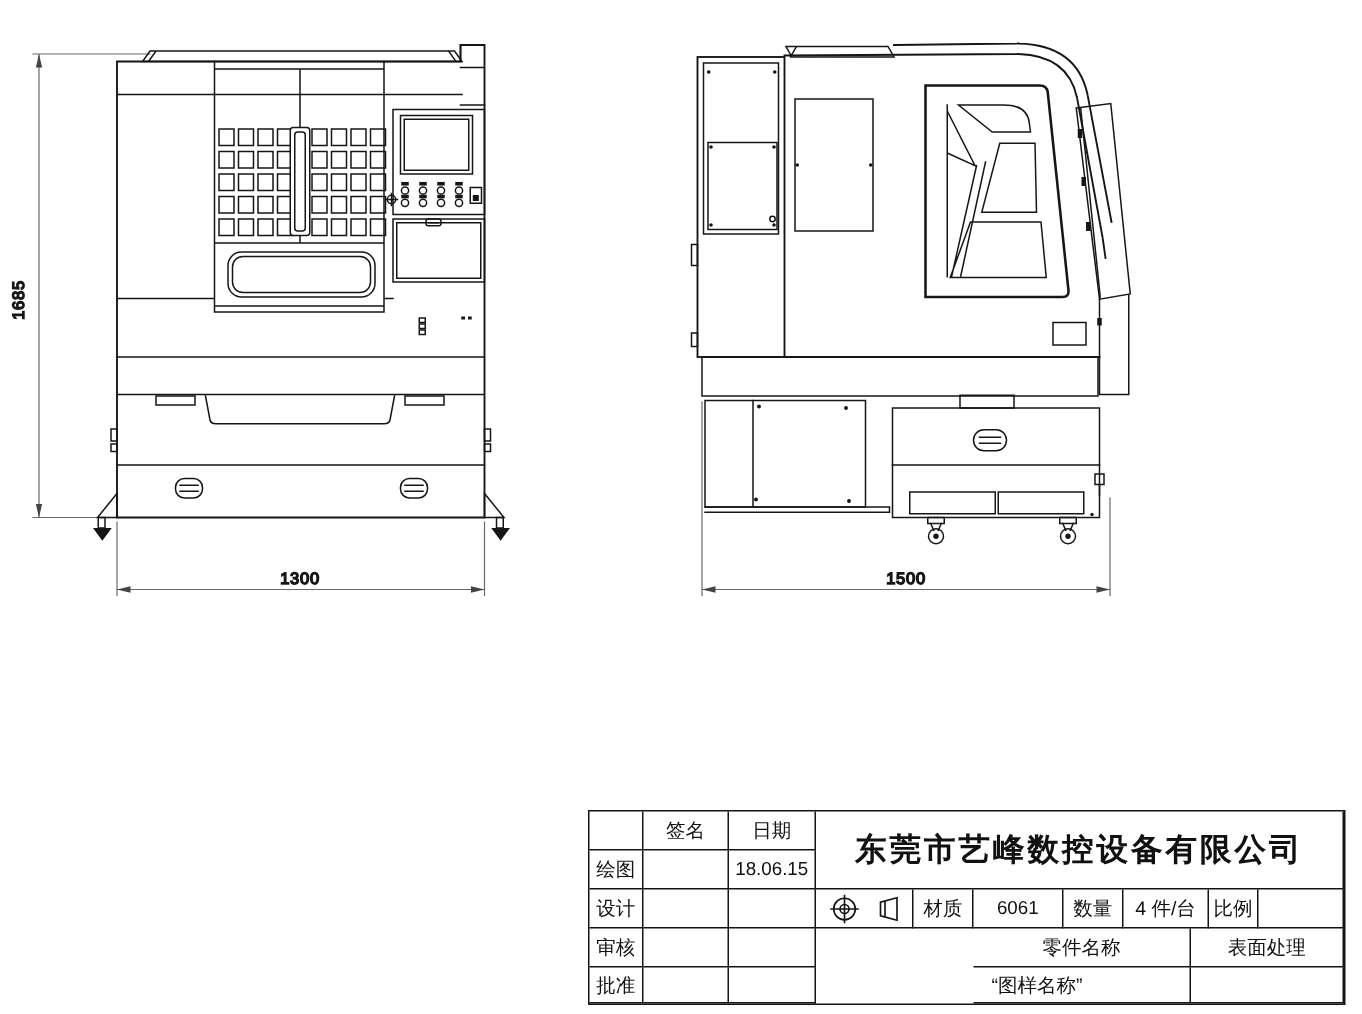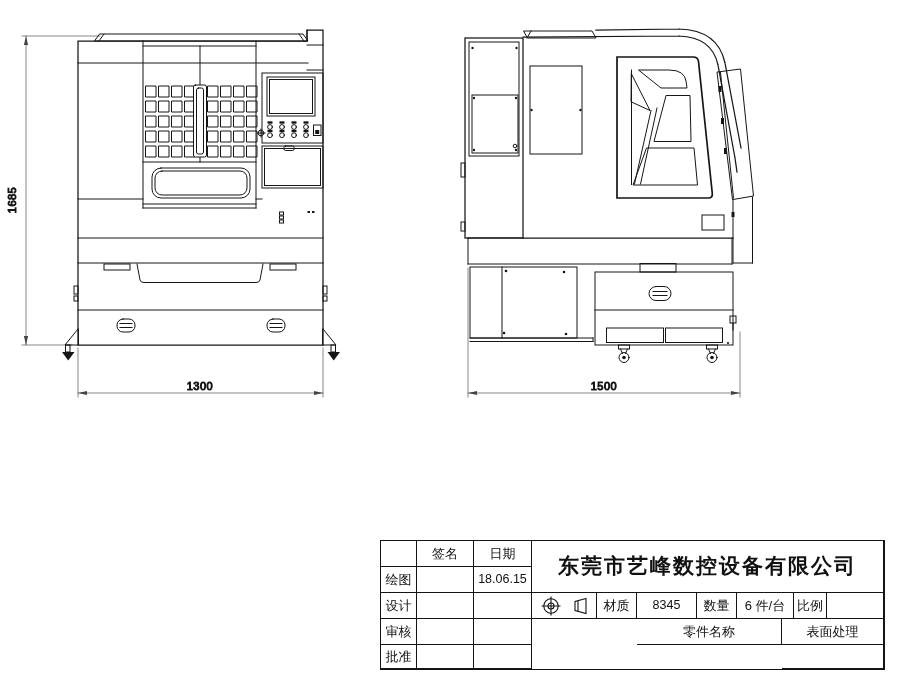--- a/index.html
+++ b/index.html
@@ -8,21 +8,21 @@
   .sheet svg.draw{position:absolute;left:0;top:0;}
   svg.draw text{font:11px "Liberation Sans",sans-serif;fill:#4a4a4a;letter-spacing:.5px;}
   .ln{stroke:#161616;fill:none;stroke-width:1;stroke-linecap:square;}
   .thick{stroke-width:1.7;}
   .med{stroke-width:1.25;}
   .dim{stroke:#6a6a6a;stroke-width:.8;}
   .arr{fill:#444;stroke:none;}
   .blk{fill:#161616;stroke:none;}
   .wht{fill:#fff;}
   
-  .titleblock{position:absolute;left:380px;top:540px;width:503px;height:128px;
+  .titleblock{position:absolute;left:392px;top:540px;width:503px;height:128px;
       box-sizing:content-box;border:1.6px solid #141414;display:grid;
       grid-template-columns:36px 57px 58px 65px 40px 60px 40px 45px 12px 33px 57px;
       grid-template-rows:26px 26px 26px 26px 24px;background:#fff;color:#111;}
   .c{border-right:1px solid #141414;border-bottom:1px solid #141414;
      display:flex;align-items:center;justify-content:center;
      font-size:13px;line-height:1;overflow:hidden;white-space:nowrap;}
   .company{font-size:21px;font-weight:600;letter-spacing:2px;font-family:Liberation Serif, serif;}
   .valnum{font-size:12.5px;}
   .leftpad{justify-content:flex-start;padding-left:12px;}
 </style>
@@ -276,31 +276,32 @@
     <svg width="52" height="20" viewBox="0 0 52 20">
       <g stroke="#141414" fill="none" stroke-width="1.1">
         <circle cx="13" cy="10" r="7.2"></circle>
             <circle cx="13" cy="10" r="3"></circle>
         <path d="M3.5,10 H22.5 M13,0.5 V19.5"></path>
         <path d="M48,2.5 L37,5.5 V14.5 L48,17.5 Z M40,4.7 V15.3"></path>
       </g>
     </svg>
   </div>
   <div class="c" style="grid-area:3/5">材质</div>
-  <div class="c valnum" style="grid-area:3/6">8345</div>
+  <div class="c valnum" style="grid-area:3/6">6061</div>
   <div class="c" style="grid-area:3/7">数量</div>
-  <div class="c" style="grid-row:3;grid-column:8/10">6 件/台</div>
+  <div class="c" style="grid-row:3;grid-column:8/10">4 件/台</div>
   <div class="c" style="grid-area:3/10">比例</div>
   <div class="c" style="grid-area:3/11"></div>
 
   <div class="c" style="grid-area:4/1">审核</div>
   <div class="c" style="grid-area:4/2"></div>
   <div class="c" style="grid-area:4/3"></div>
   <div class="c" style="grid-row:4;grid-column:6/9">零件名称</div>
   <div class="c" style="grid-row:4;grid-column:9/12">表面处理</div>
 
   <div class="c" style="grid-area:5/1">批准</div>
   <div class="c" style="grid-area:5/2"></div>
   <div class="c" style="grid-area:5/3"></div>
+  <div class="c leftpad" style="grid-row:5;grid-column:6/9">“图样名称”</div>
   <div class="c" style="grid-row:5;grid-column:9/12"></div>
 </div>
 
 </div>
 
 </body></html>

